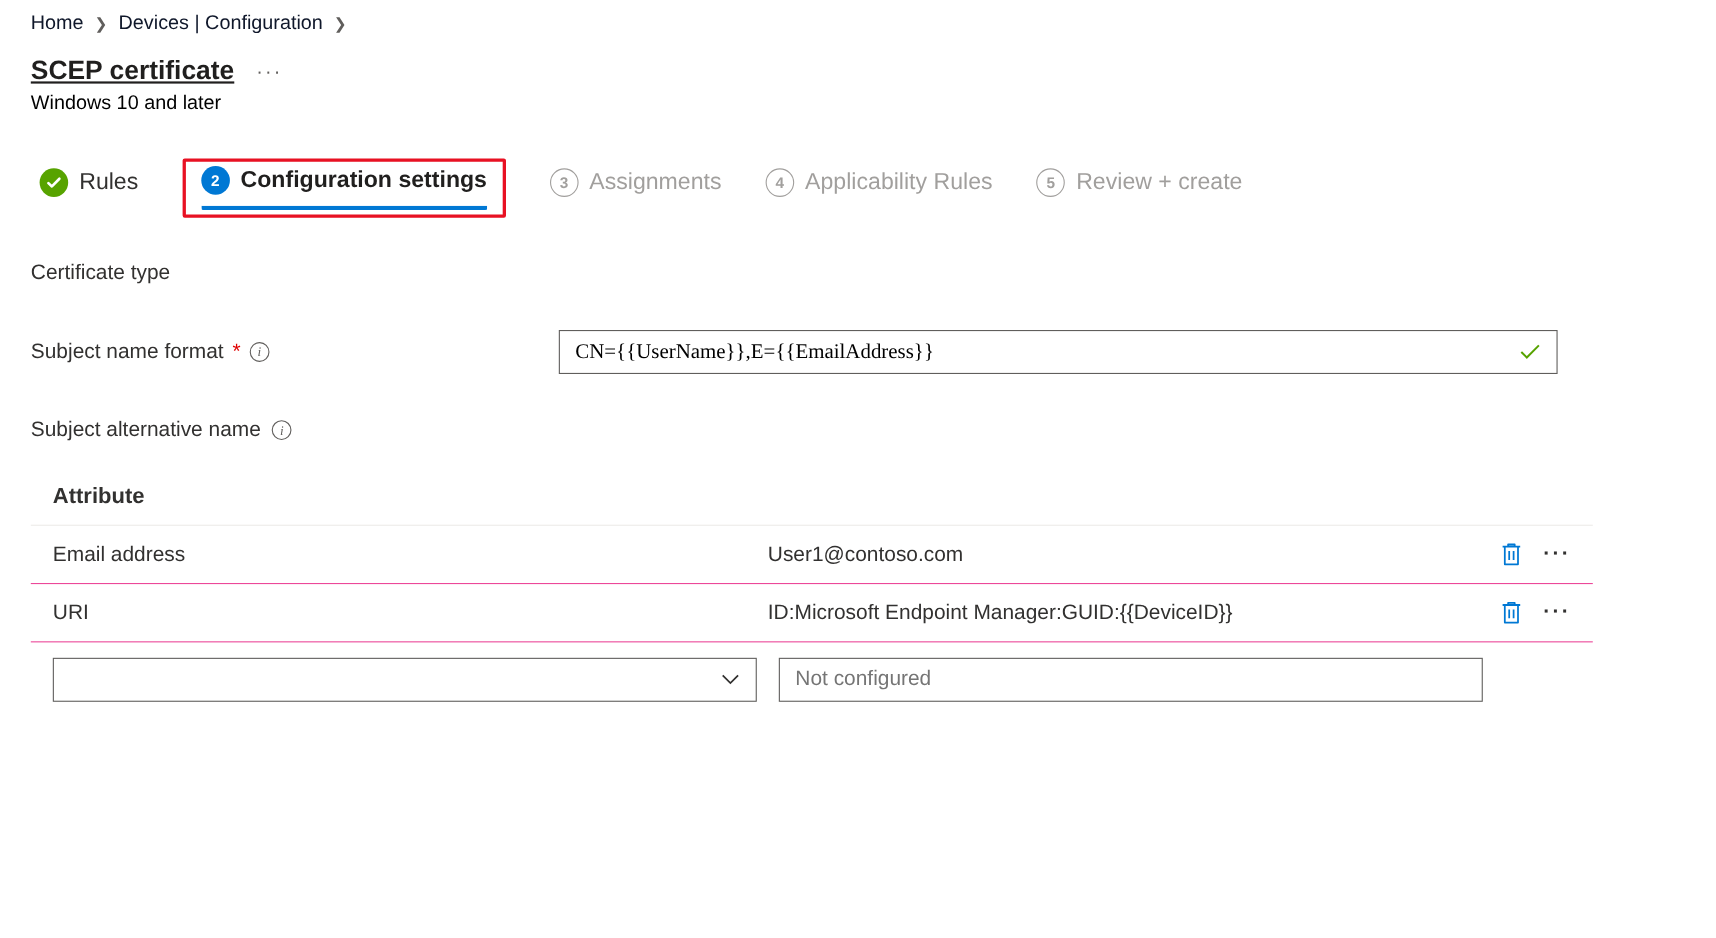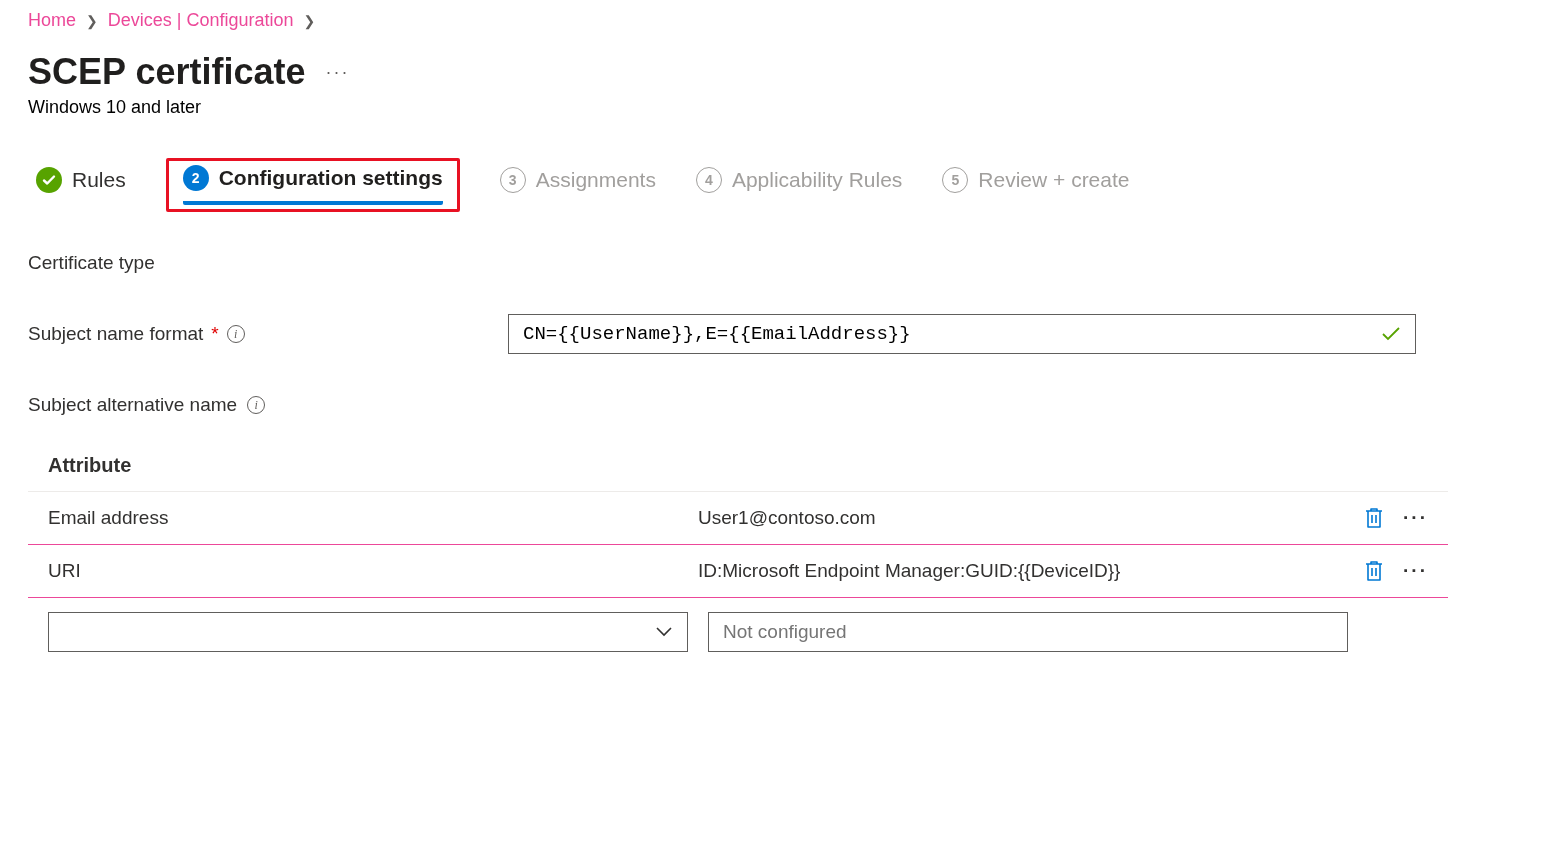--- a/index.html
+++ b/index.html
@@ -11,37 +11,38 @@
       padding: 10px 28px;
     }
     .breadcrumb {
       display: flex;
       align-items: center;
       gap: 10px;
       font-size: 18px;
       margin-bottom: 20px;
     }
     .breadcrumb a {
-      color: #ec4899;
+      color: #0f172a;
       text-decoration: none;
     }
     .breadcrumb .sep {
       color: #605e5c;
       font-size: 14px;
     }
     .page-title-row {
       display: flex;
       align-items: center;
       gap: 20px;
       margin-bottom: 4px;
     }
     h1 {
-      font-size: 36px;
+      font-size: 24px;
       font-weight: 600;
       color: #201f1e;
+      text-decoration: underline;
     }
     .more-dots {
       color: #605e5c;
       font-size: 18px;
       letter-spacing: 2px;
       cursor: pointer;
     }
     .subtitle {
       color: #000000;
       font-size: 18px;
@@ -146,42 +147,42 @@
       justify-content: space-between;
       align-items: center;
       font-size: 19px;
       background: #fff;
     }
     .text-input input {
       border: none;
       outline: none;
       font-size: 19px;
       flex: 1;
-      font-family: Liberation Mono, monospace;
+      font-family: Liberation Serif, serif;
     }
     .chevron { font-size: 14px; color: #323130; }
     .checkmark-green {
       color: #57a300;
       font-size: 20px;
     }
     .section-label {
       font-size: 19px;
       display: flex;
       align-items: center;
       gap: 10px;
       margin-bottom: 24px;
       margin-top: 10px;
     }
     .san-table {
       width: 100%;
       max-width: 1420px;
     }
     .san-header, .san-row {
       display: flex;
-      align-items: center;
+      align-items: flex-end;
       padding: 14px 20px;
     }
     .san-header {
       font-weight: 700;
       font-size: 20px;
       border-bottom: 1px solid #edebe9;
     }
     .san-row {
       font-size: 19px;
       border-bottom: 1px solid #ec4899;

